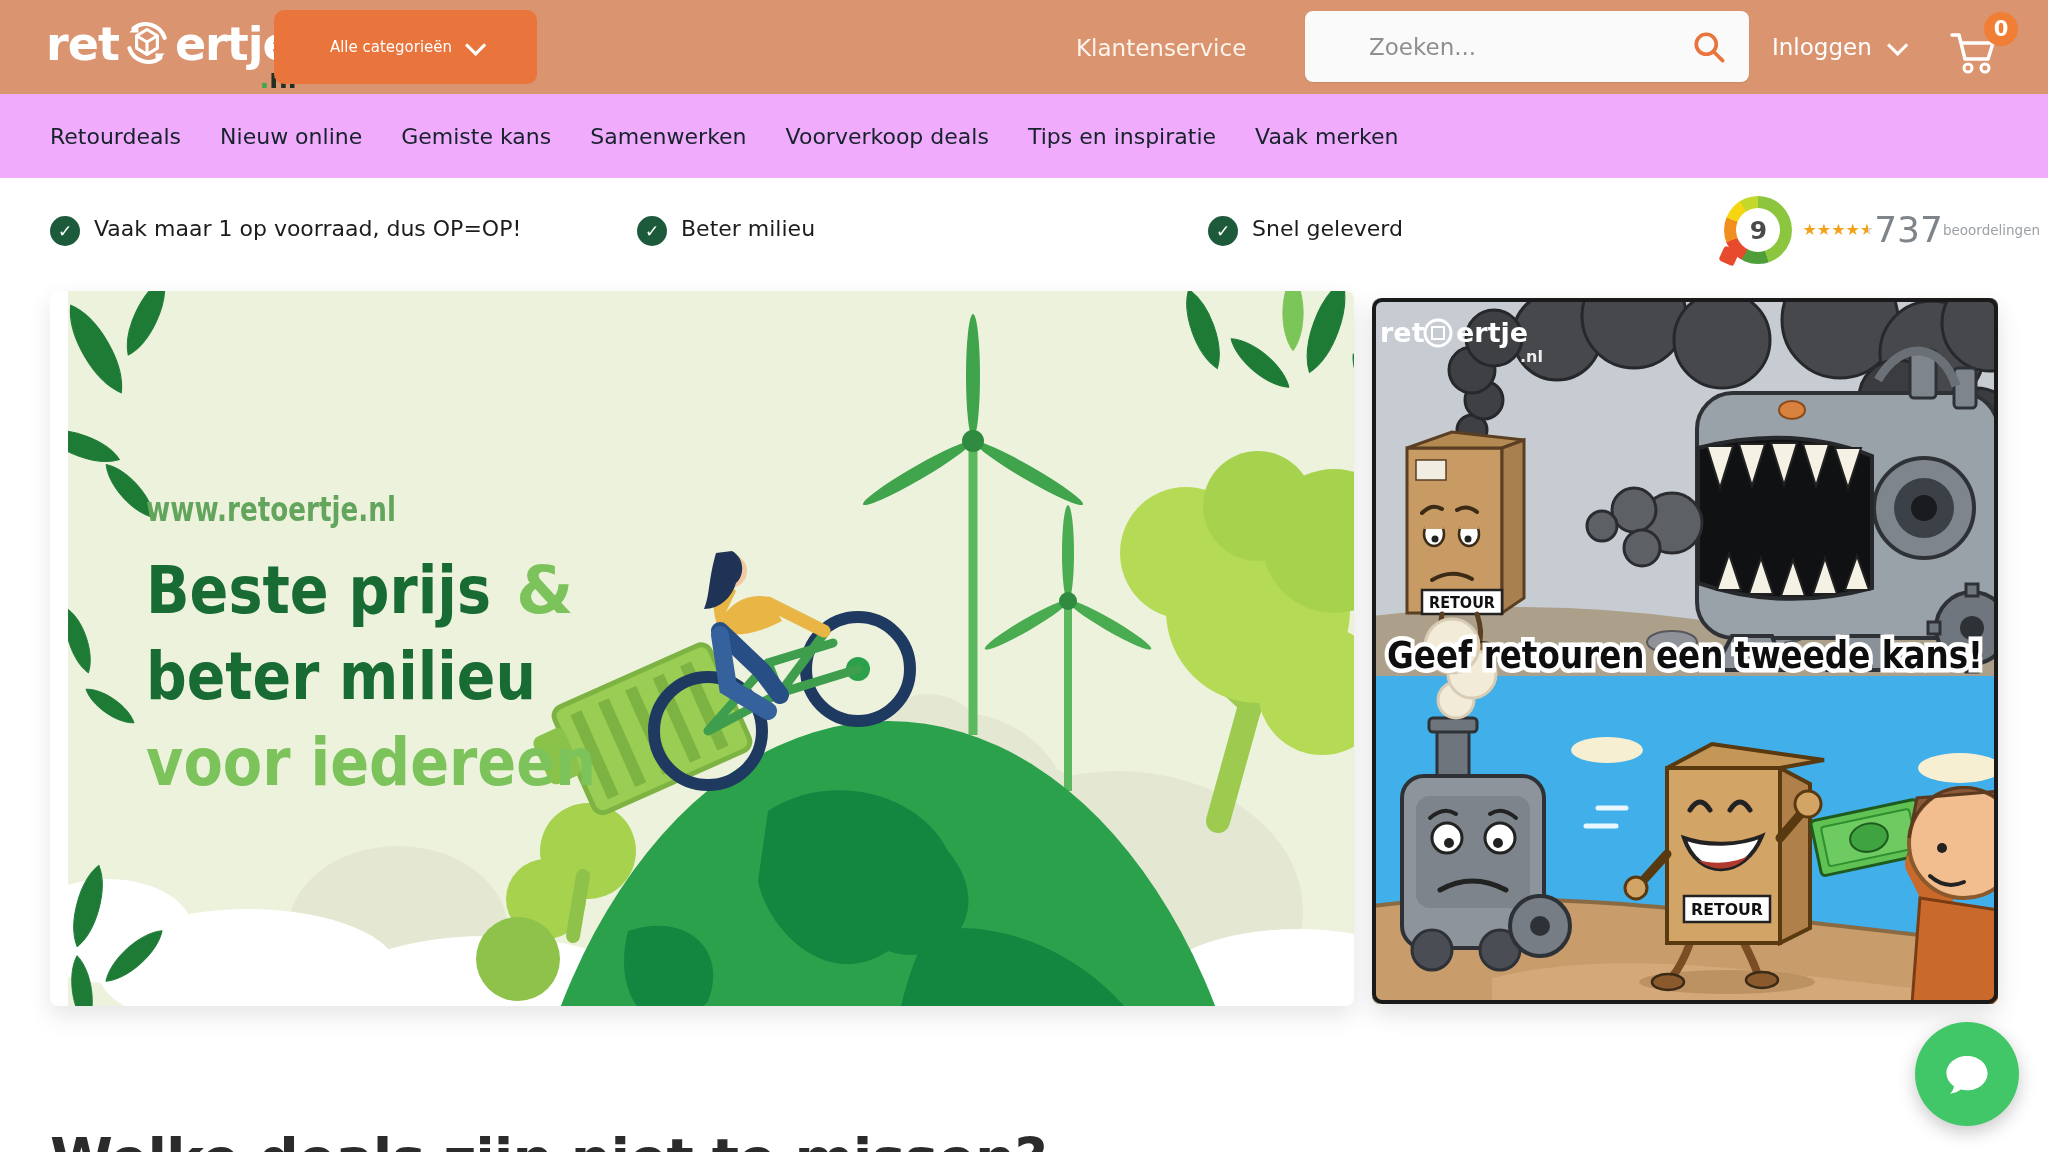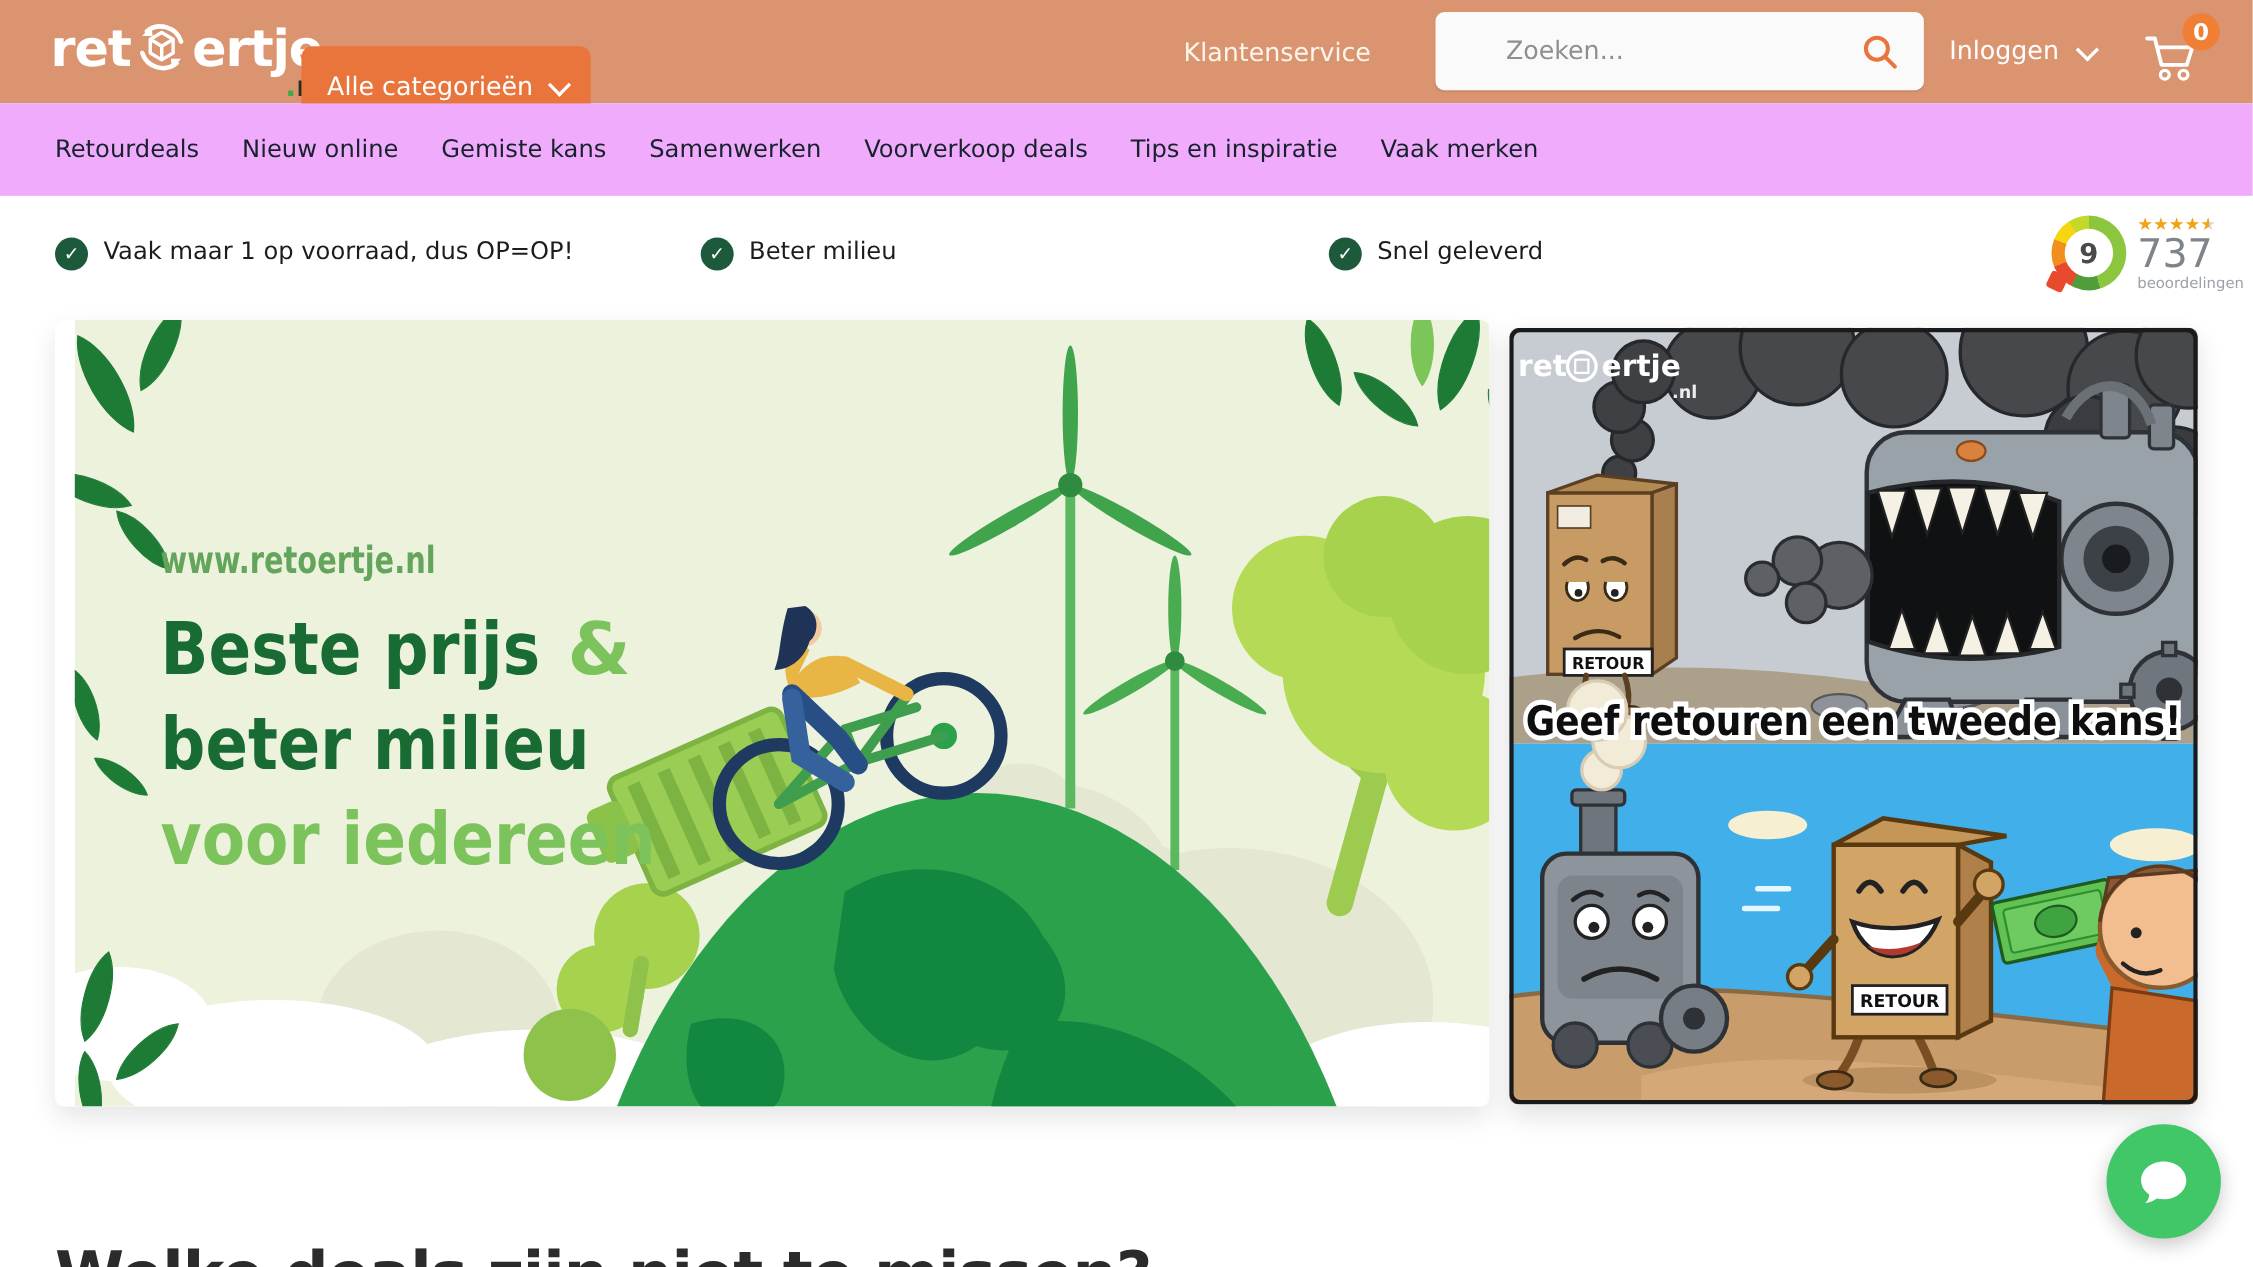--- a/index.html
+++ b/index.html
@@ -12,22 +12,22 @@
   .topbar{position:absolute;left:0;top:0;width:2048px;height:94px;background:#DB9470;}
   .logo{position:absolute;left:46px;top:12px;display:flex;align-items:flex-start;color:#fff;cursor:pointer;}
   .logo-txt{font-size:46px;font-weight:bold;letter-spacing:-1px;line-height:64px;}
   .logo-icon{width:54px;height:54px;margin:4px 1px 0 1px;}
   .logo-tld-wrap{position:absolute;right:-4px;bottom:-16px;font-size:26px;font-weight:bold;line-height:26px;}
   .logo-tld-dot{color:#3BAA4C;}
   .logo-tld{color:#22301F;}
   .logo-anchor{position:relative;display:flex;}
 
   .cat-btn{position:absolute;left:274px;top:10px;width:263px;height:74px;border:none;border-radius:10px;
-           background:#E9743C;color:#fff;font-size:23px;font-family:inherit;display:flex;align-items:center;
-           justify-content:center;gap:14px;cursor:pointer;margin-top:32px;}
+           background:#E9743C;color:#fff;font-size:15px;font-family:inherit;display:flex;align-items:center;
+           justify-content:center;gap:14px;cursor:pointer;}
   .chev{width:12px;height:12px;border-right:3px solid #fff;border-bottom:3px solid #fff;
         transform:rotate(45deg) translateY(-3px);display:inline-block;}
   .service{position:absolute;left:1076px;top:0;height:96px;display:flex;align-items:center;
            color:#FCF5EC;font-size:23px;text-decoration:none;cursor:pointer;}
   .searchbox{position:absolute;left:1305px;top:11px;width:406px;height:71px;background:#FAFAFA;border-radius:8px;
              display:flex;align-items:center;box-shadow:0 1px 2px rgba(0,0,0,0.08);padding-left:38px;}
   .searchbox input{flex:1;border:none;outline:none;background:transparent;margin-left:24px;
                    font-size:23px;color:#333;font-family:inherit;}
   .searchbox input::placeholder{color:#8F8F8F;}
   .mag{width:40px;height:40px;margin-right:20px;cursor:pointer;}
@@ -53,21 +53,21 @@
 
   .rating{position:absolute;right:8px;top:18px;display:flex;align-items:center;gap:10px;cursor:pointer;}
   .ring{width:68px;height:68px;border-radius:50%;position:relative;
         background:conic-gradient(from 0deg,#8cc63f 0 45%,#4f9e3a 45% 58%,#e84a2d 58% 69%,
                    #f08f1f 69% 81%,#f6d511 81% 91%,#c3d82b 91% 100%);}
   .ring::before{content:"";position:absolute;left:-3px;bottom:0px;width:16px;height:16px;background:#e84a2d;
                 transform:rotate(25deg);border-radius:3px;z-index:0;}
   .ring::after{content:"";position:absolute;inset:12px;border-radius:50%;background:#fff;}
   .ring span{position:absolute;inset:0;display:flex;align-items:center;justify-content:center;
              font-size:25px;font-weight:bold;color:#4A4A4A;z-index:1;}
-  .rating-col{display:flex;flex-direction:column;line-height:1.05;}
+  .rating-col{display:flex;align-items:center;line-height:1.05;}
   .stars{display:flex;}
   .star{font-size:16px;color:#F2A118;}
   .star::before{content:"★";}
   .star.half{background:linear-gradient(90deg,#F2A118 55%,#D8D5CE 55%);
              -webkit-background-clip:text;background-clip:text;color:transparent;}
   .rev-count{font-size:36px;color:#7E8489;font-weight:500;}
   .rev-label{font-size:13.5px;color:#9BA1A7;}
 
   
   .hero-left{position:absolute;left:50px;top:291px;width:1286px;height:715px;border-radius:8px;overflow:hidden;

